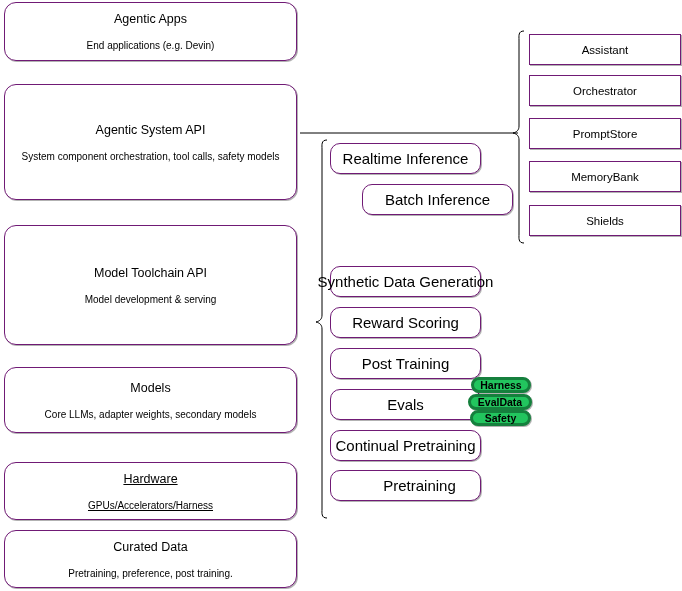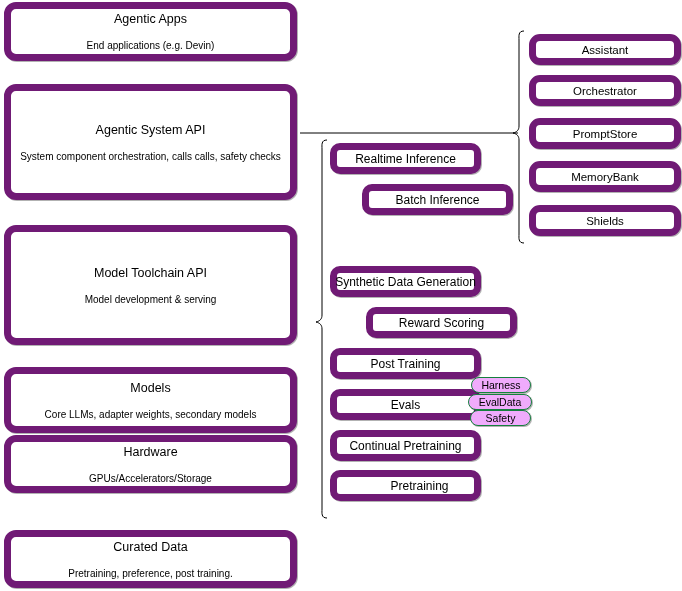--- a/index.html
+++ b/index.html
@@ -17,21 +17,21 @@
   }
   #canvas {
     position: absolute;
     left: 0; top: 0;
     width: 682px;
     height: 591px;
   }
   .node {
     position: absolute;
     box-sizing: border-box;
-    border: 7px solid #701a75;
+    border: 1px solid #701a75;
     background: #ffffff;
     display: flex;
     flex-direction: column;
     align-items: center;
     justify-content: center;
     text-align: center;
     border-radius: 12px;
     box-shadow: 1px 1px 0 rgba(0,0,0,0.30);
   }
   .node .title {
@@ -47,44 +47,45 @@
   }
   
   .layer { left: 4px; width: 293px; }
   
   .cap {
     left: 330px;
     width: 151px;
     height: 31px;
     border-radius: 10px;
   }
-  .cap .title { font-size: 12px; }
+  .cap .title { font-size: 15px; }
   
   .comp {
     left: 529px;
     width: 152px;
     height: 31px;
-    border-radius: 11px;
+    border-radius: 0;
   }
   .comp .title { font-size: 11.5px; }
   
   .pill {
     position: absolute;
     box-sizing: border-box;
-    border: 1px solid #15803d;
-    background: #f0abfc;
+    border: 3px solid #15803d;
+    background: #22c55e;
     border-radius: 12px;
     height: 16px;
     display: flex;
     align-items: center;
     justify-content: center;
     font-size: 10.5px;
     line-height: 14px;
     box-shadow: 1px 1px 0 rgba(0,0,0,0.30);
     white-space: nowrap;
+    font-weight: bold;
   }
   svg.connectors {
     position: absolute;
     left: 0; top: 0;
     width: 682px;
     height: 591px;
     pointer-events: none;
   }
   svg.connectors path, svg.connectors line {
     fill: none;
@@ -118,53 +119,53 @@
              C 322 513, 321 518, 327 518"></path>
   </svg>
 
   <div class="node layer" style="top:2px; height:59px;">
     <div class="title">Agentic Apps</div>
     <div class="subtitle">End applications (e.g. Devin)</div>
   </div>
 
   <div class="node layer" style="top:84px; height:116px;">
     <div class="title">Agentic System API</div>
-    <div class="subtitle">System component orchestration, calls calls, safety checks</div>
+    <div class="subtitle">System component orchestration, tool calls, safety models</div>
   </div>
 
   <div class="node layer" style="top:225px; height:120px;">
     <div class="title">Model Toolchain API</div>
     <div class="subtitle">Model development &amp; serving</div>
   </div>
 
   <div class="node layer" style="top:367px; height:66px;">
     <div class="title">Models</div>
     <div class="subtitle">Core LLMs, adapter weights, secondary models</div>
   </div>
 
-  <div class="node layer" style="top:435px; height:58px;">
+  <div class="node layer" style="top:462px; height:58px;text-decoration:underline;">
     <div class="title">Hardware</div>
-    <div class="subtitle">GPUs/Accelerators/Storage</div>
+    <div class="subtitle">GPUs/Accelerators/Harness</div>
   </div>
 
   <div class="node layer" style="top:530px; height:58px;">
     <div class="title">Curated Data</div>
     <div class="subtitle">Pretraining, preference, post training.</div>
   </div>
 
   <div class="node cap" style="top:143px;">
     <div class="title">Realtime Inference</div>
   </div>
   <div class="node cap" style="top:184px;margin-left:32px;">
     <div class="title">Batch Inference</div>
   </div>
   <div class="node cap" style="top:266px;">
     <div class="title">Synthetic Data Generation</div>
   </div>
-  <div class="node cap" style="top:307px;margin-left:36px;">
+  <div class="node cap" style="top:307px;">
     <div class="title">Reward Scoring</div>
   </div>
   <div class="node cap" style="top:348px;">
     <div class="title">Post Training</div>
   </div>
   <div class="node cap" style="top:389px;">
     <div class="title">Evals</div>
   </div>
   <div class="node cap" style="top:430px;">
     <div class="title">Continual Pretraining</div>

